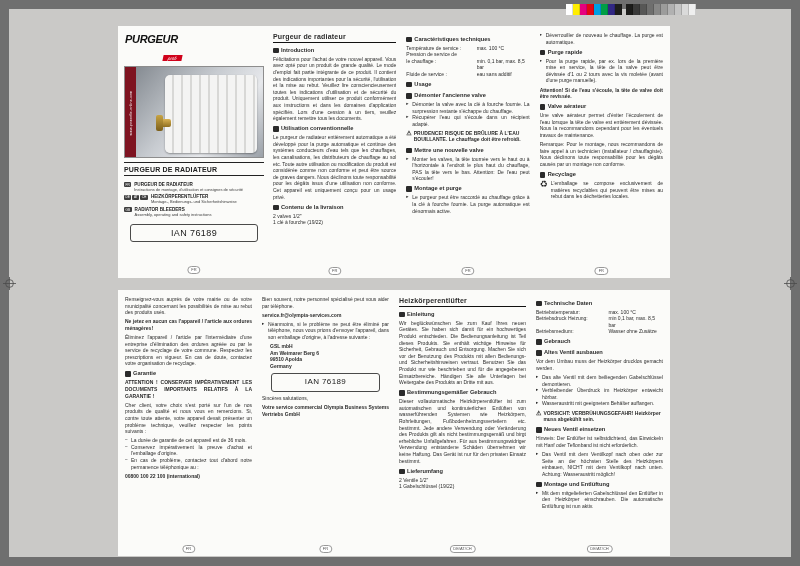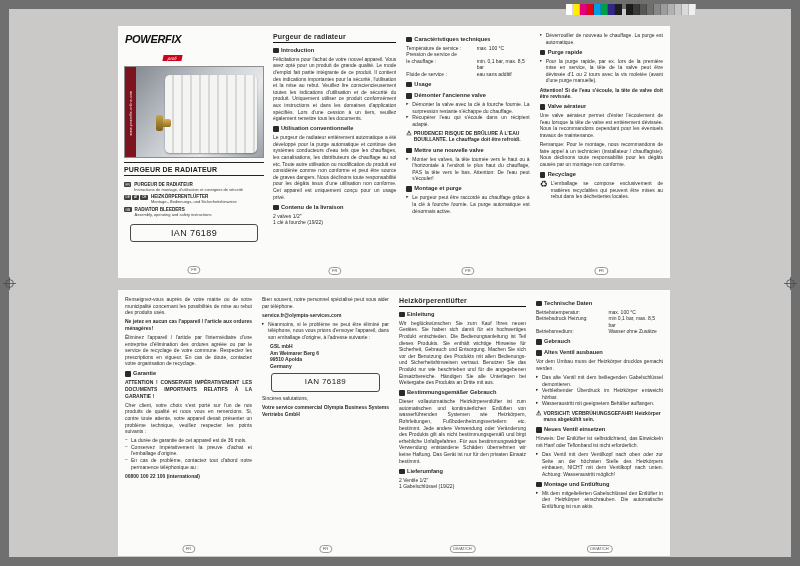--- a/index.html
+++ b/index.html
@@ -93,21 +93,21 @@
 </svg>
 <svg class="regmark" style="left:784px;top:277px" viewBox="0 0 20 20">
   <circle cx="10" cy="10" r="6" fill="none" stroke="#4a4a4a" stroke-width="1.2"></circle>
   <line x1="10" y1="0" x2="10" y2="20" stroke="#4a4a4a" stroke-width="1.2"></line>
   <line x1="0" y1="10" x2="20" y2="10" stroke="#4a4a4a" stroke-width="1.2"></line>
 </svg>
 
 <div class="page page-top">
   <div class="cover">
     <div class="logo">
-      <div class="logo-text">POWERFIX</div>
+      <div class="logo-text">PURGEUR</div>
       <div class="logo-flag"><span>profi</span></div>
     </div>
     <div class="photo">
       <div class="photo-strip"></div>
       <div class="strip-text">www.powerfix-online.com</div>
       <div class="radiator"></div>
       <div class="valve"></div>
       <div class="valve2"></div>
     </div>
     <div class="cover-title">PURGEUR DE RADIATEUR</div>

